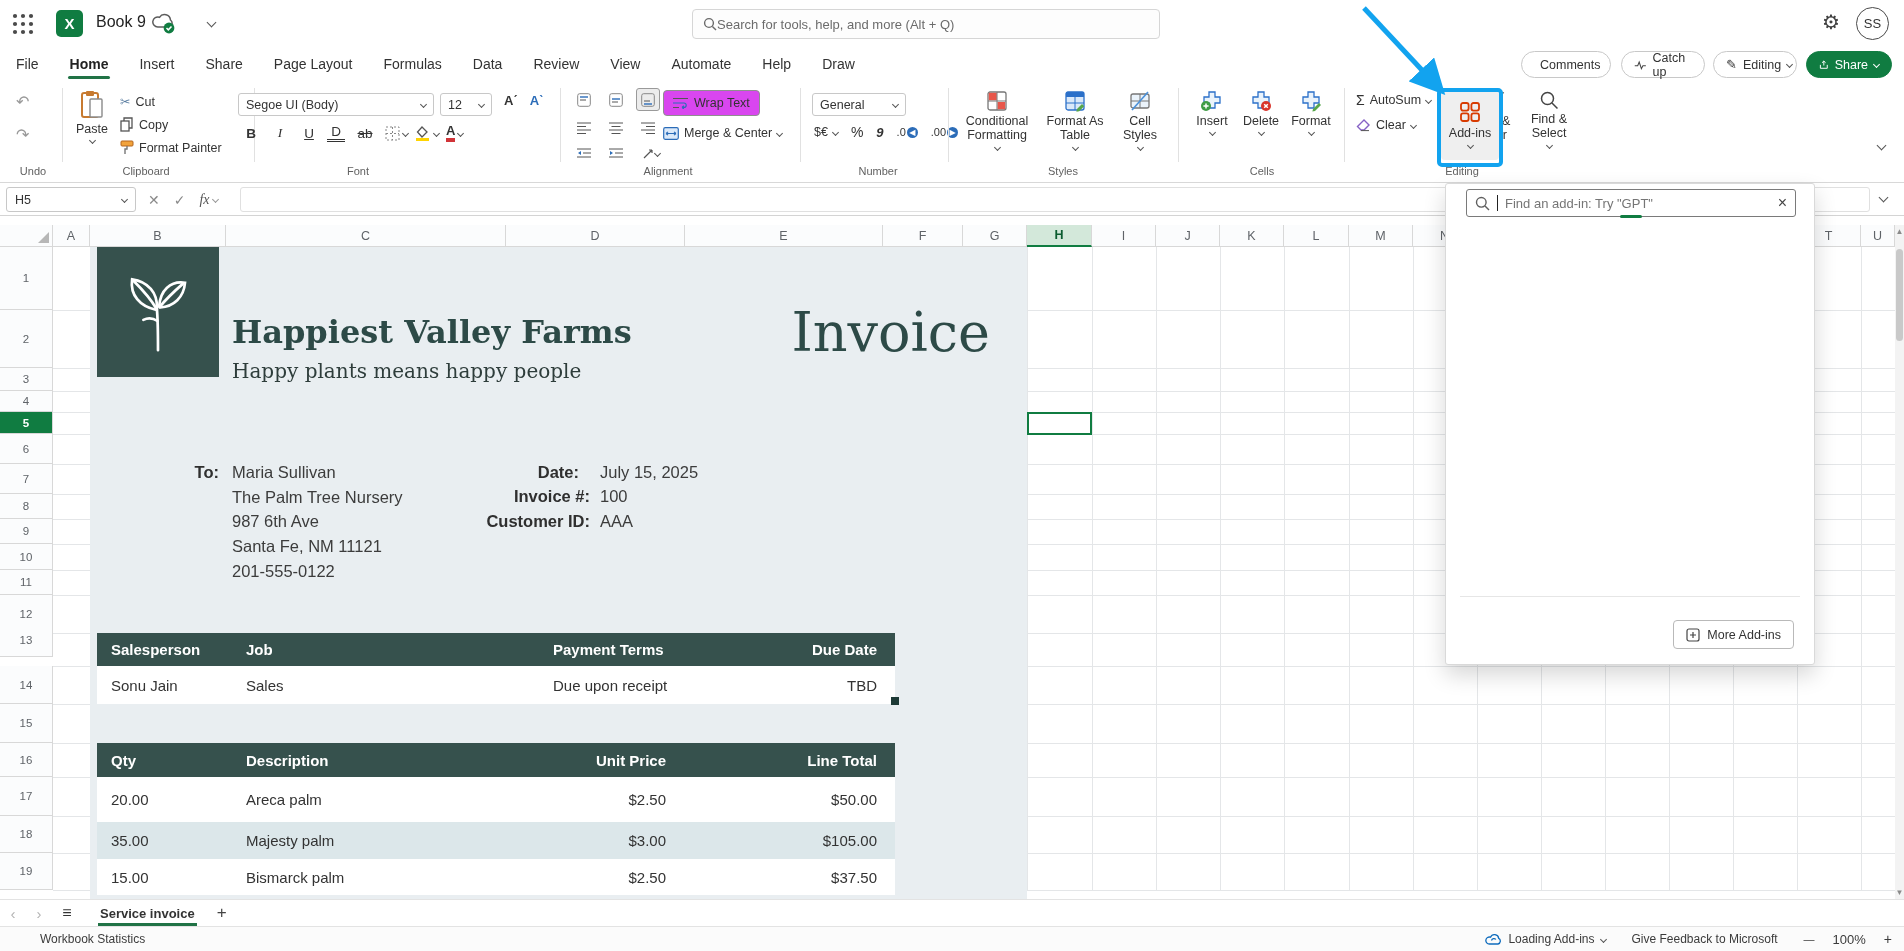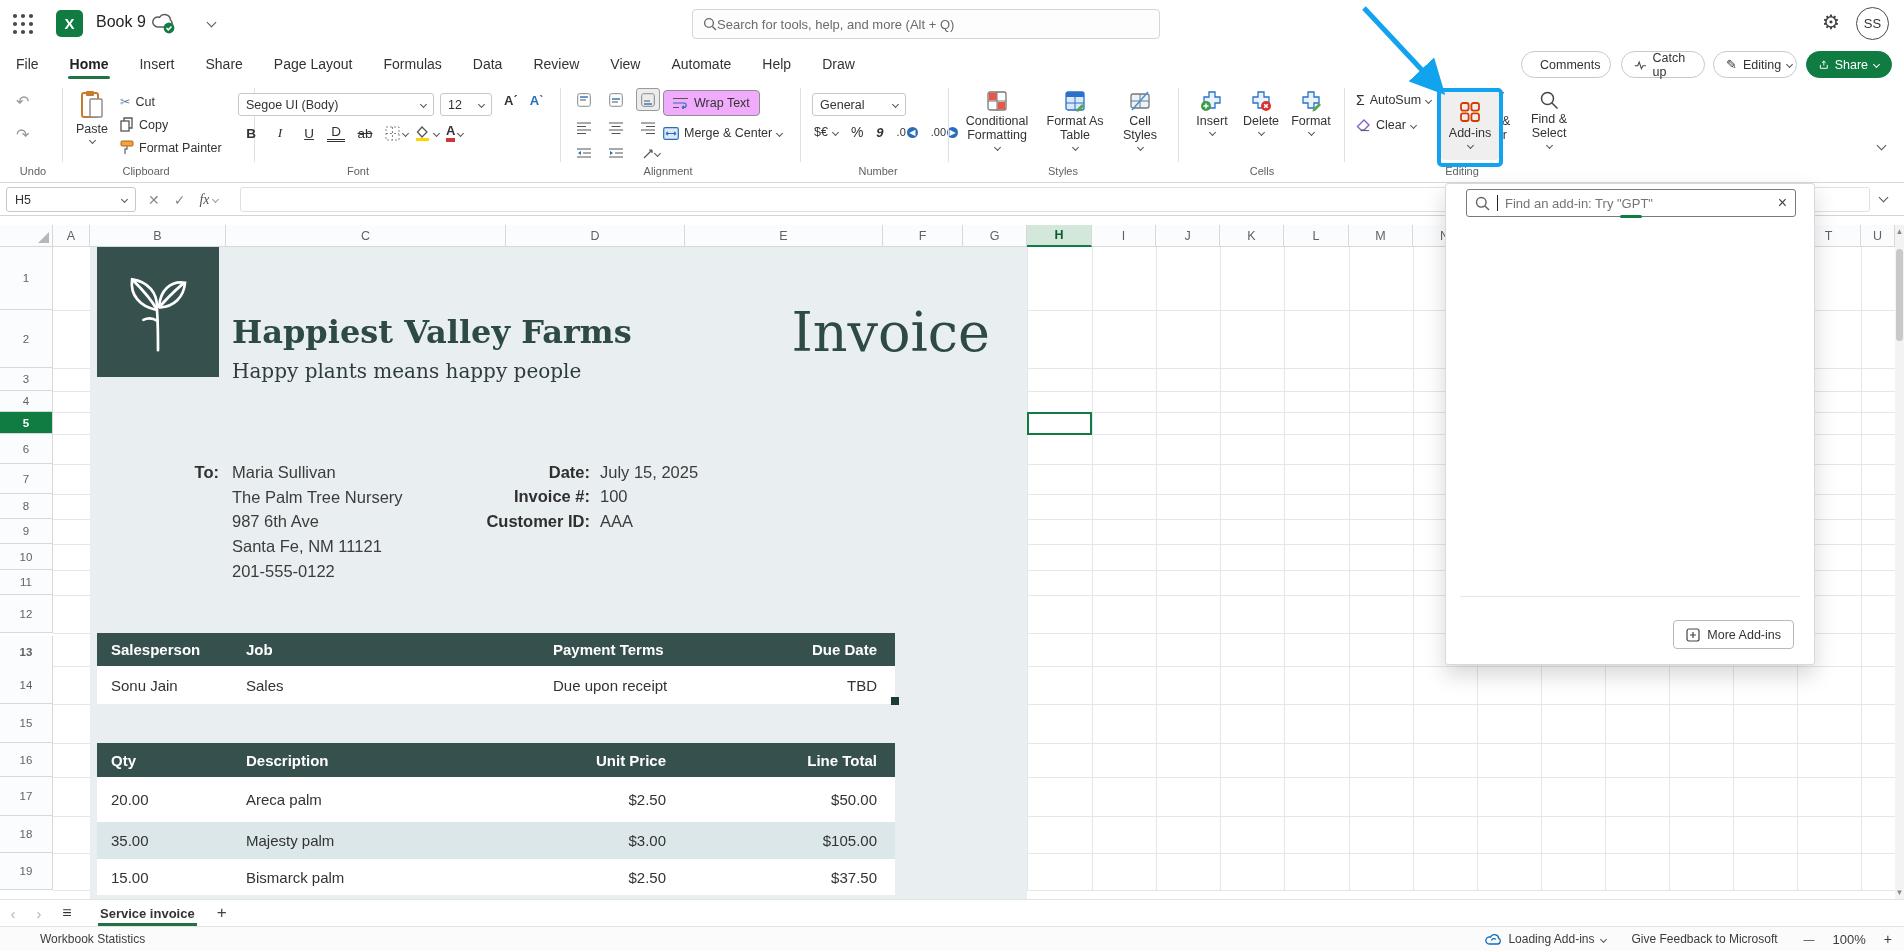--- a/index.html
+++ b/index.html
@@ -36,21 +36,21 @@
   #ribbon{position:absolute;left:0;top:80px;width:1904px;height:103px;background:#fff;border-bottom:1px solid #d8d8d8}
   .gsep{position:absolute;top:8px;height:74px;width:1px;background:#e1e1e1}
   .glabel{position:absolute;top:85px;font-size:11px;color:#616161;transform:translateX(-50%);white-space:nowrap}
   .rbtn{display:flex;align-items:center;gap:5px;font-size:12.5px;color:#333;cursor:pointer;white-space:nowrap}
   .bigbtn{display:flex;flex-direction:column;align-items:center;gap:2px;font-size:12.5px;color:#333;cursor:pointer;text-align:center;line-height:1.15}
   .selbox{border:1px solid #c8c8c8;border-radius:3px;background:#fff;display:flex;align-items:center;
     justify-content:space-between;padding:0 7px;font-size:12.5px;color:#333;cursor:pointer;height:23px}
   .iconbtn{width:24px;height:23px;display:flex;align-items:center;justify-content:center;cursor:pointer;border-radius:3px}
   .iconbtn.sel{background:#ececec;border:1px solid #9a9a9a}
   .fmt{font-size:13.5px;color:#333;cursor:pointer;width:22px;text-align:center}
-  .activepill{background:#f0abfc;border:1px solid #8f8f8f;border-radius:4px}
+  .activepill{background:#d946ef;border:1px solid #8f8f8f;border-radius:4px}
   
   #fbar{position:absolute;left:0;top:183px;width:1904px;height:33px;background:#fff;border-bottom:1px solid #d4d4d4}
   #namebox{position:absolute;left:6px;top:4px;width:130px;height:25px;border:1px solid #c8c8c8;border-radius:3px;
     display:flex;align-items:center;justify-content:space-between;padding:0 8px;font-size:12.5px}
   #fx-group{position:absolute;left:148px;top:4px;height:25px;display:flex;align-items:center;gap:14px;color:#8a8a8a;font-size:14px}
   #fxinput{position:absolute;left:240px;top:4px;width:1630px;height:25px;border:1px solid #e0e0e0;border-radius:3px;background:#fff}
   
   #sheet{position:absolute;left:0;top:216px;width:1904px;height:683px;background:#fff;overflow:hidden}
   #corner{position:absolute;left:0;top:9px;width:53px;height:22px;background:#fbfcfd;border-right:1px solid #d8d8d8;border-bottom:1px solid #d8d8d8}
   #corner::after{content:"";position:absolute;right:3px;bottom:3px;border-left:11px solid transparent;border-bottom:11px solid #b7b7b7}
@@ -560,21 +560,21 @@
         <div class="rowh" style="top: 152px; height: 23px;">3</div>
         <div class="rowh" style="top: 175px; height: 21px;">4</div>
         <div class="rowh sel" style="top: 196px; height: 22px;">5</div>
         <div class="rowh" style="top: 218px; height: 30px;">6</div>
         <div class="rowh" style="top: 248px; height: 30px;">7</div>
         <div class="rowh" style="top: 278px; height: 25px;">8</div>
         <div class="rowh" style="top: 303px; height: 25px;">9</div>
         <div class="rowh" style="top: 328px; height: 26px;">10</div>
         <div class="rowh" style="top: 354px; height: 25px;">11</div>
         <div class="rowh" style="top: 379px; height: 38px;">12</div>
-        <div class="rowh" style="top: 420px; height: 33px; font-weight: bold;">13</div>
+        <div class="rowh" style="top: 408px; height: 33px;">13</div>
         <div class="rowh" style="top: 450px; height: 38px;">14</div>
         <div class="rowh" style="top: 488px; height: 39px;">15</div>
         <div class="rowh" style="top: 527px; height: 34px;">16</div>
         <div class="rowh" style="top: 561px; height: 39px;">17</div>
         <div class="rowh" style="top: 600px; height: 37px;">18</div>
         <div class="rowh" style="top: 637px; height: 37px;">19</div>
       </div>
     <div id="gridlines">
         <div class="vline" style="left: 90px; top: 31px; height: 643px;"></div>
         <div class="vline" style="left: 226px; top: 31px; height: 643px;"></div>
@@ -636,21 +636,21 @@
       <div id="doctitle">Invoice</div>
       <div class="invlabel" style="right:808px;top:216px">To:</div>
       <div id="tolines">
           <div class="invline" style="left: 142px; top: 216px;">Maria Sullivan</div>
           <div class="invline" style="left: 142px; top: 240.7px;">The Palm Tree Nursery</div>
           <div class="invline" style="left: 142px; top: 265.4px;">987 6th Ave</div>
           <div class="invline" style="left: 142px; top: 290.1px;">Santa Fe, NM 11121</div>
           <div class="invline" style="left: 142px; top: 314.8px;">201-555-0122</div>
         </div>
       <div id="metablock">
-          <div class="invlabel" style="right: 437px; top: 216px;">Date:</div>
+          <div class="invlabel" style="right: 448px; top: 216px;">Date:</div>
           <div class="invline" style="left: 510px; top: 216px;">July 15, 2025</div>
           <div class="invlabel" style="right: 437px; top: 240.3px;">Invoice #:</div>
           <div class="invline" style="left: 510px; top: 240.3px;">100</div>
           <div class="invlabel" style="right: 437px; top: 264.6px;">Customer ID:</div>
           <div class="invline" style="left: 510px; top: 264.6px;">AAA</div>
         </div>
       <div class="ivtable" id="salestable" style="top:386px">
           <div class="ivrow ivhead" style="height: 33px;">
             <div class="ivcell" style="width: 135px; padding-left: 14px;">Salesperson</div>
             <div class="ivcell" style="width: 307px; padding-left: 14px;">Job</div>

